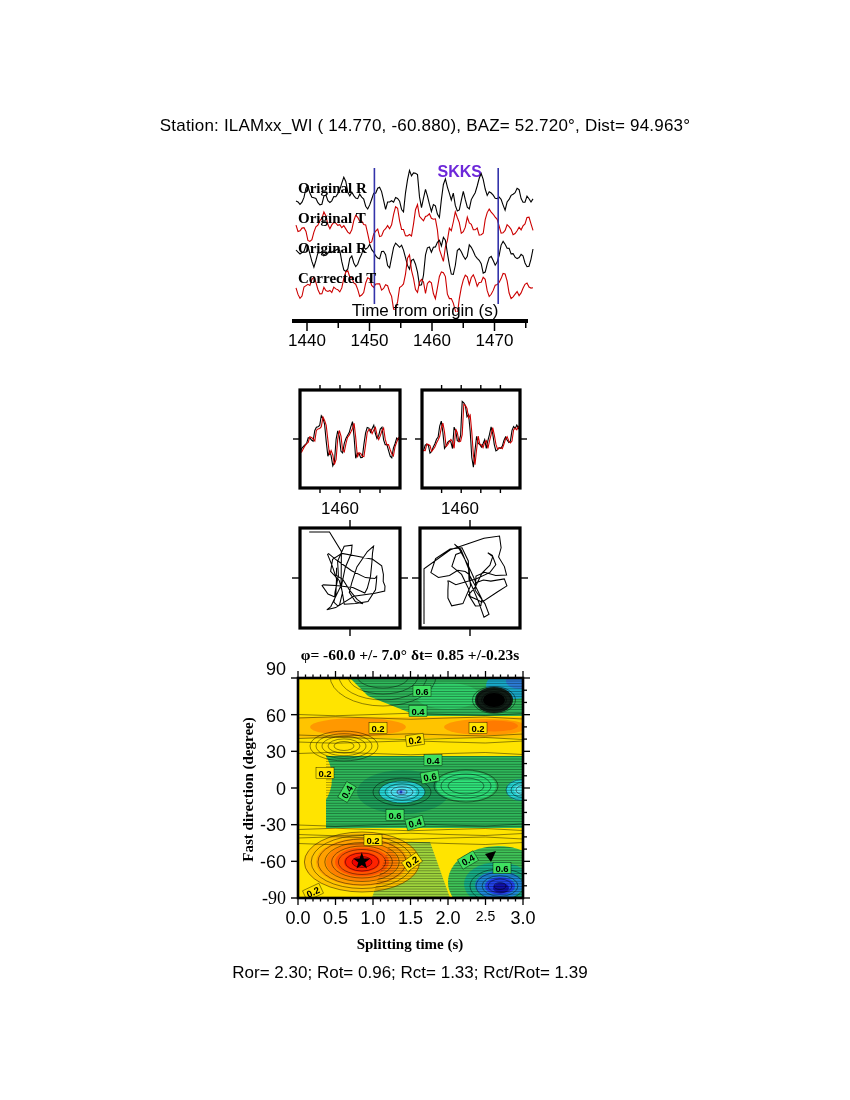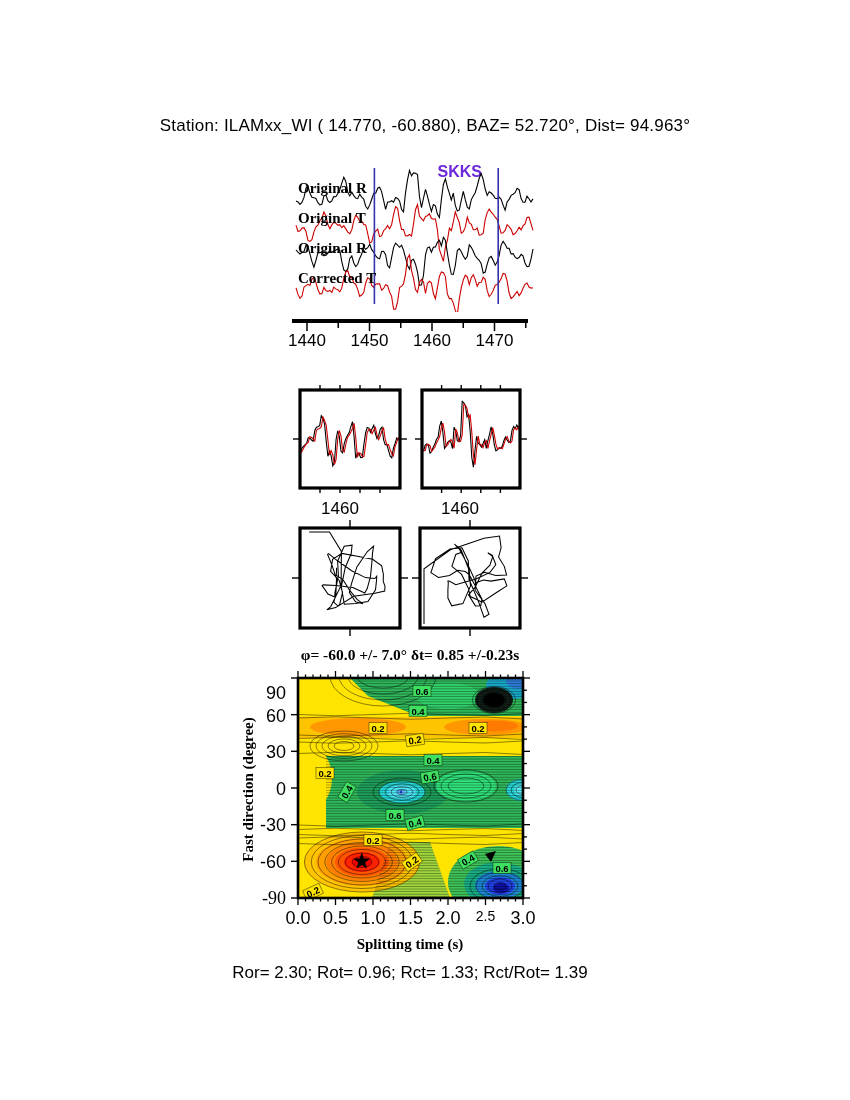--- a/index.html
+++ b/index.html
@@ -34,20 +34,21 @@
       <polyline points="6.0,121.9 8.0,128.4 10.0,132.3 12.0,130.0 14.0,121.0 16.0,119.6 17.9,118.3 19.9,119.4 21.9,113.3 23.9,111.2 25.9,116.3 27.9,123.5 29.9,127.9 31.9,127.8 33.9,121.4 35.9,124.6 37.9,125.5 39.9,124.4 41.8,126.5 43.8,121.1 45.8,122.9 47.8,123.7 49.8,125.9 51.8,121.9 53.8,112.3 55.8,106.0 57.8,104.9 59.8,111.0 61.8,111.7 63.8,116.9 65.7,118.2 67.7,123.4 69.7,130.3 71.7,129.0 73.7,126.5 75.7,117.0 77.7,111.7 79.7,112.8 81.7,119.4 83.7,121.4 85.7,118.0 87.7,117.9 89.6,117.8 91.6,124.1 93.6,122.5 95.6,118.7 97.6,119.7 99.6,126.0 101.6,130.3 103.6,143.2 105.6,143.2 107.6,135.7 109.6,121.5 111.6,120.1 113.5,117.9 115.5,108.1 117.5,92.1 119.5,88.8 121.5,104.3 123.5,112.4 125.5,123.6 127.5,126.4 129.5,116.3 131.5,113.4 133.5,116.0 135.5,127.5 137.4,117.4 139.4,115.3 141.4,116.8 143.4,127.5 145.4,132.7 147.4,121.9 149.4,110.5 151.4,105.9 153.4,106.7 155.4,110.6 157.4,128.2 159.4,132.6 161.3,132.6 163.3,137.1 165.3,144.4 167.3,148.9 169.3,132.8 171.3,121.7 173.3,113.9 175.3,109.2 177.3,110.8 179.3,118.6 181.3,111.5 183.3,108.9 185.2,113.4 187.2,120.2 189.2,116.5 191.2,116.3 193.2,111.3 195.2,113.3 197.2,124.7 199.2,130.5 201.2,128.3 203.2,124.4 205.2,119.2 207.2,118.5 209.1,116.4 211.1,112.6 213.1,107.5 215.1,108.0 217.1,114.9 219.1,127.0 221.1,132.5 223.1,130.8 225.1,128.1 227.1,125.6 229.1,129.6 231.1,126.9 233.0,122.3 235.0,118.3 237.0,117.1 239.0,121.1 241.0,122.1 243.0,121.7" fill="none" stroke="#cc0000" stroke-width="1.1"></polyline>
       <line x1="84.4" y1="2" x2="84.4" y2="138" stroke="#3333aa" stroke-width="1.6"></line>
       <line x1="208.2" y1="2" x2="208.2" y2="138" stroke="#3333aa" stroke-width="1.6"></line>
     </svg>
 
   <div class="abs tracelabel serifb" style="left:298px;top:172px;">Original R</div>
   <div class="abs tracelabel serifb" style="left:298px;top:202px;">Original T</div>
   <div class="abs tracelabel serifb" style="left:298px;top:232px;">Original R</div>
   <div class="abs tracelabel serifb" style="left:298px;top:262px;">Corrected T</div>
 
+  <div class="abs ctr sans" style="top:301px;left:320px;width:210px;font-size:17px;">Time from origin (s)</div>
 
   <div class="abs axbar" style="left:292px;top:319px;width:236px;height:4px;"></div>
   <svg id="time-axis-ticks" class="abs" style="left:292px;top:323px;" width="240" height="12">
       <line x1="15" y1="0" x2="15" y2="8" stroke="#000" stroke-width="1.5"></line>
       <line x1="46.25" y1="0" x2="46.25" y2="5" stroke="#000" stroke-width="1.5"></line>
       <line x1="77.5" y1="0" x2="77.5" y2="8" stroke="#000" stroke-width="1.5"></line>
       <line x1="108.75" y1="0" x2="108.75" y2="5" stroke="#000" stroke-width="1.5"></line>
       <line x1="140" y1="0" x2="140" y2="8" stroke="#000" stroke-width="1.5"></line>
       <line x1="171.25" y1="0" x2="171.25" y2="5" stroke="#000" stroke-width="1.5"></line>
       <line x1="202.5" y1="0" x2="202.5" y2="8" stroke="#000" stroke-width="1.5"></line>
@@ -374,21 +375,21 @@
   <div id="contour-xticks"></div>
 
   <div class="abs ctr serifb" style="top:936px;left:310px;width:200px;font-size:15px;">Splitting time (s)</div>
 
   <div class="abs ctr footer" style="top:963px;left:-15px;">Ror= 2.30; Rot= 0.96; Rct= 1.33; Rct/Rot= 1.39</div>
 
 <div class="abs ticklab" style="left: 307px; top: 331px;">1440</div>
     <div class="abs ticklab" style="left: 369.5px; top: 331px;">1450</div>
     <div class="abs ticklab" style="left: 432px; top: 331px;">1460</div>
     <div class="abs ticklab" style="left: 494.5px; top: 331px;">1470</div>
-    <div class="abs yticklab sans" style="left: 216px; top: 683px;">90</div>
+    <div class="abs yticklab sans" style="left: 216px; top: 659px;">90</div>
     <div class="abs yticklab sans" style="left: 216px; top: 705.5px;">60</div>
     <div class="abs yticklab sans" style="left: 216px; top: 742px;">30</div>
     <div class="abs yticklab sans" style="left: 216px; top: 778.5px;">0</div>
     <div class="abs yticklab sans" style="left: 216px; top: 815px;">-30</div>
     <div class="abs yticklab sans" style="left: 216px; top: 851.5px;">-60</div>
     <div class="abs yticklab sans" style="left: 216px; top: 888px; font-family: Liberation Serif, serif;">-90</div>
     <div class="abs ticklab sans" style="left: 298px; top: 908px; font-size: 18px;">0.0</div>
     <div class="abs ticklab sans" style="left: 335.5px; top: 908px; font-size: 18px;">0.5</div>
     <div class="abs ticklab sans" style="left: 373px; top: 908px; font-size: 18px;">1.0</div>
     <div class="abs ticklab sans" style="left: 410.5px; top: 908px; font-size: 18px;">1.5</div>

